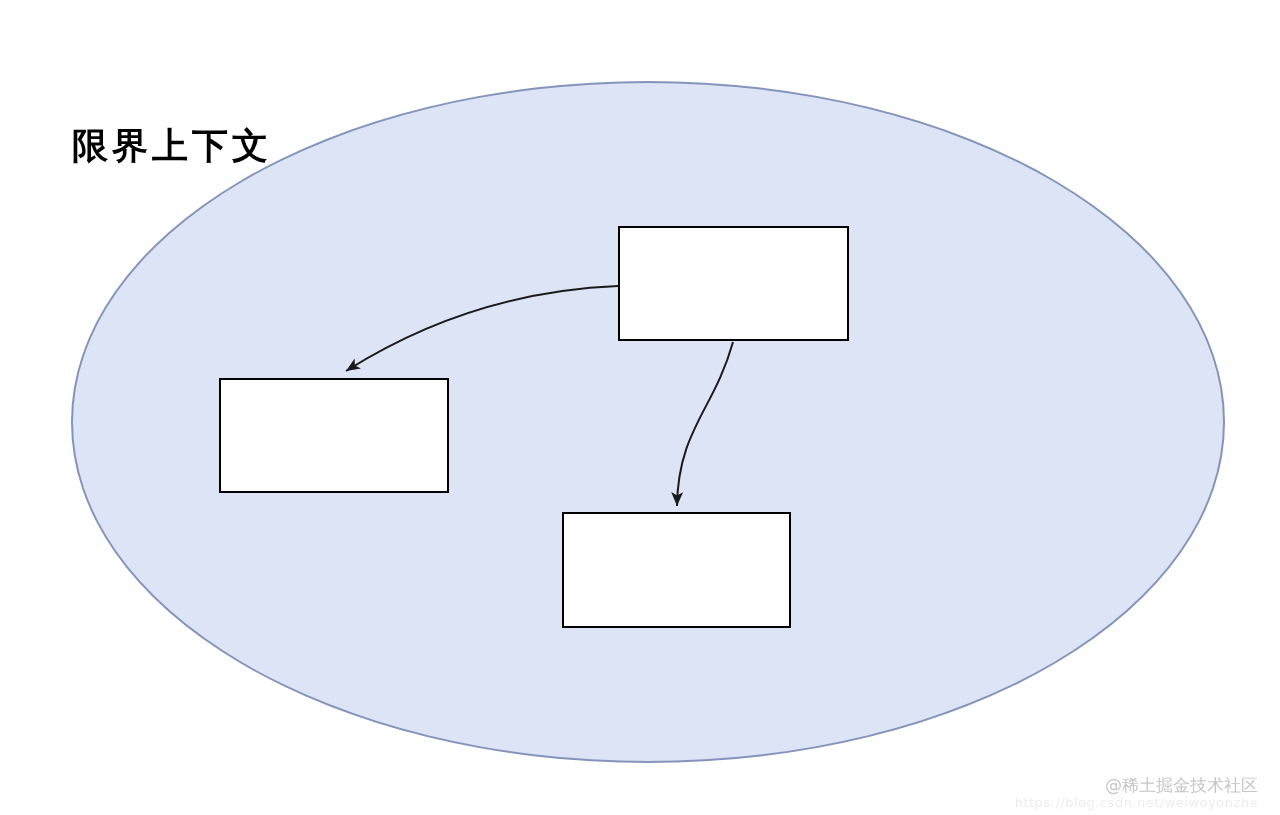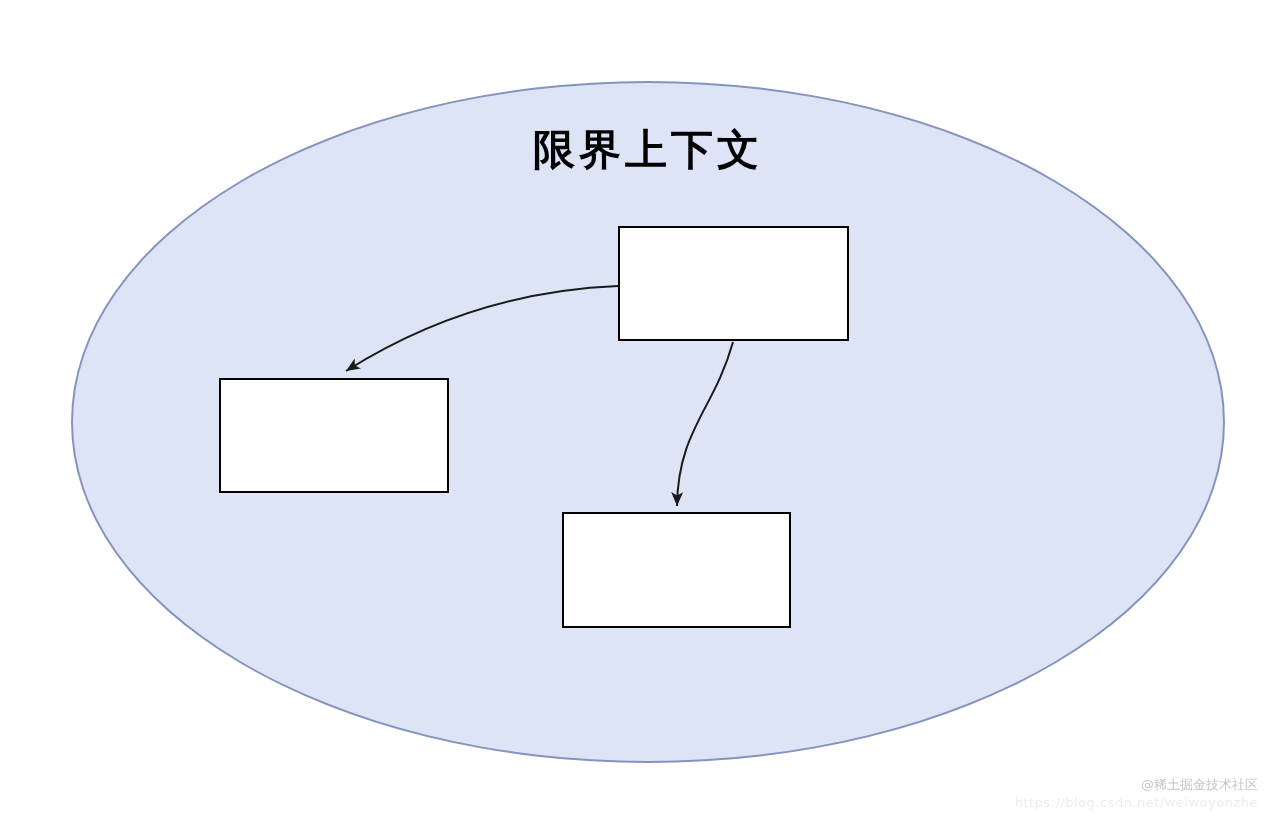--- a/index.html
+++ b/index.html
@@ -24,22 +24,22 @@
     box-sizing: border-box;
     border: 2px solid var(--ellipse-stroke, #8494bc);
     border-radius: 50%;
     background: var(--ellipse-fill, #dde4f5);
   }
   .context-title {
     position: absolute;
     left: 72px;
     top: 122px;
     width: 1152px;
-    text-align: center;
-    font-size: 42px;
+    text-align: left;
+    font-size: 36px;
     font-weight: 700;
     letter-spacing: 4px;
     color: var(--title-text, #000000);
   }
   .arrows-layer {
     position: absolute;
     left: 0;
     top: 0;
     width: 1280px;
     height: 815px;
@@ -63,21 +63,21 @@
   .box-top    { left: 618px; top: 226px; width: 231px; height: 115px; }
   .box-left   { left: 219px; top: 378px; width: 230px; height: 115px; }
   .box-bottom { left: 562px; top: 512px; width: 229px; height: 116px; }
   .watermark {
     position: absolute;
     right: 22px;
     bottom: 4px;
     text-align: right;
   }
   .watermark-community {
-    font-size: 13px;
+    font-size: 17px;
     line-height: 20px;
     color: var(--watermark-primary, #c6c6c6);
   }
   .watermark-url {
     font-size: 13px;
     line-height: 16px;
     letter-spacing: 0.5px;
     color: var(--watermark-secondary, #ededed);
   }
 </style>

